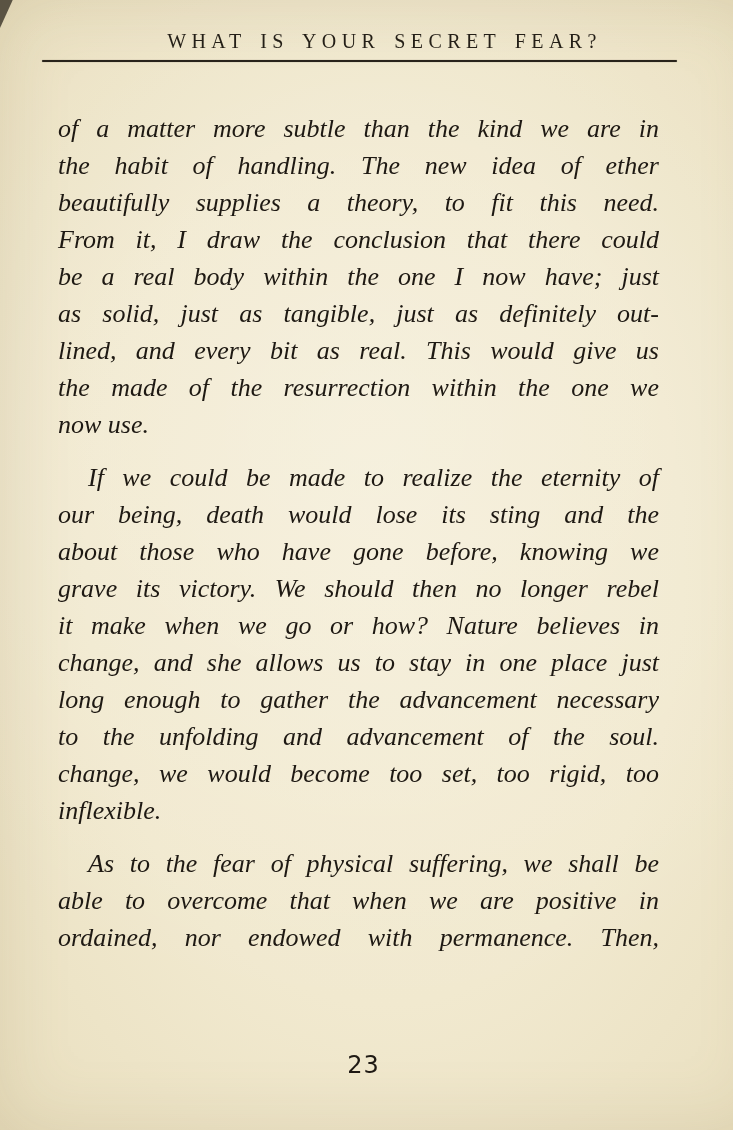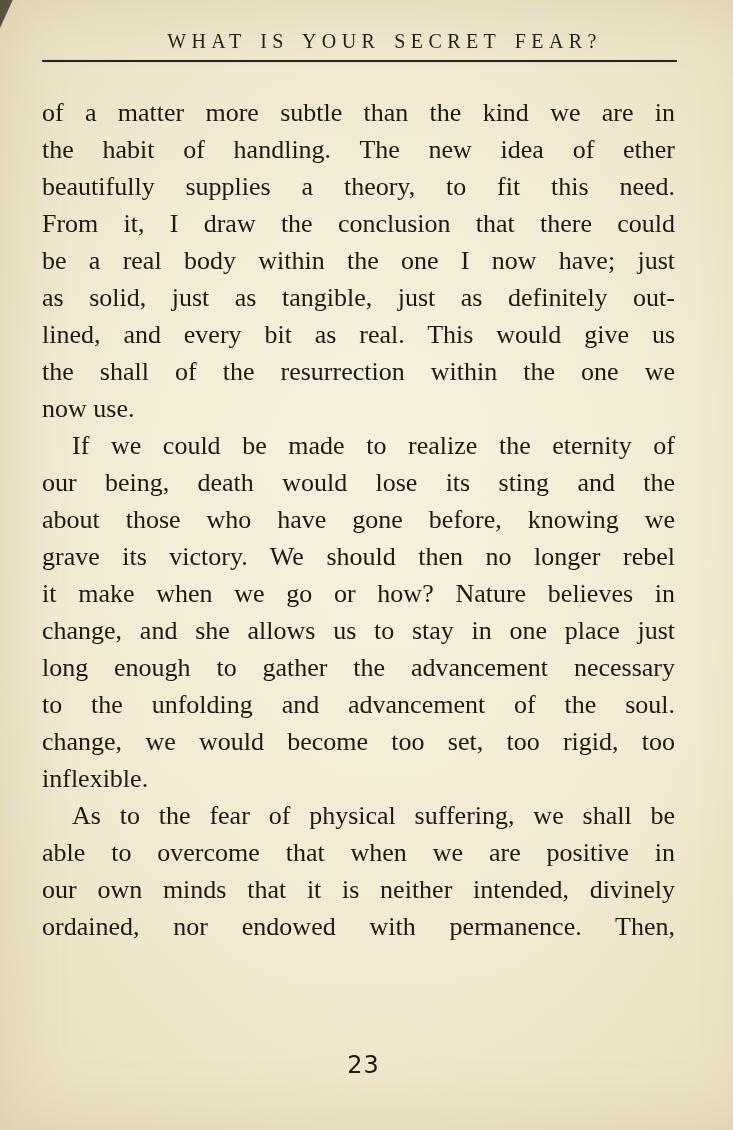--- a/index.html
+++ b/index.html
@@ -45,21 +45,21 @@
     box-shadow: 0 0 1px rgba(40,35,27,0.6);
   }
   .text-block {
     position: absolute;
     top: 94px; left: 42px;
     width: 633px;
     font-size: 26px;
     line-height: 37px;
     color: #1e1913;
   }
-  .para { margin: 0; }
+  .para { margin: 16px; font-style: italic; }
   .line {
     text-align: justify;
     text-align-last: justify;
   }
   .line.indent { text-indent: 30px; }
   .line.end {
     text-align: center;
     text-align-last: left;
   }
   .folio {
@@ -87,41 +87,40 @@
   <div class="text-block">
 
     <div class="para">
       <div class="line">of a matter more subtle than the kind we are in</div>
       <div class="line">the habit of handling. The new idea of ether</div>
       <div class="line">beautifully supplies a theory, to fit this need.</div>
       <div class="line">From it, I draw the conclusion that there could</div>
       <div class="line">be a real body within the one I now have; just</div>
       <div class="line">as solid, just as tangible, just as definitely out-</div>
       <div class="line">lined, and every bit as real. This would give us</div>
-      <div class="line">the shall of the resurrection within the one we</div>
+      <div class="line">the made of the resurrection within the one we</div>
       <div class="line end">now use.</div>
     </div>
 
     <div class="para">
       <div class="line indent">If we could be made to realize the eternity of</div>
       <div class="line">our being, death would lose its sting and the</div>
       <div class="line">about those who have gone before, knowing we</div>
       <div class="line">grave its victory. We should then no longer rebel</div>
       <div class="line">it make when we go or how? Nature believes in</div>
       <div class="line">change, and she allows us to stay in one place just</div>
       <div class="line">long enough to gather the advancement necessary</div>
       <div class="line">to the unfolding and advancement of the soul.</div>
       <div class="line">change, we would become too set, too rigid, too</div>
       <div class="line end">inflexible.</div>
     </div>
 
     <div class="para">
       <div class="line indent">As to the fear of physical suffering, we shall be</div>
       <div class="line">able to overcome that when we are positive in</div>
-      <div class="line">our own minds that it is neither intended, divinely</div>
       <div class="line">ordained, nor endowed with permanence. Then,</div>
     </div>
 
   </div>
 
   <div class="folio">23</div>
 
 </div>
 
 </body></html>

